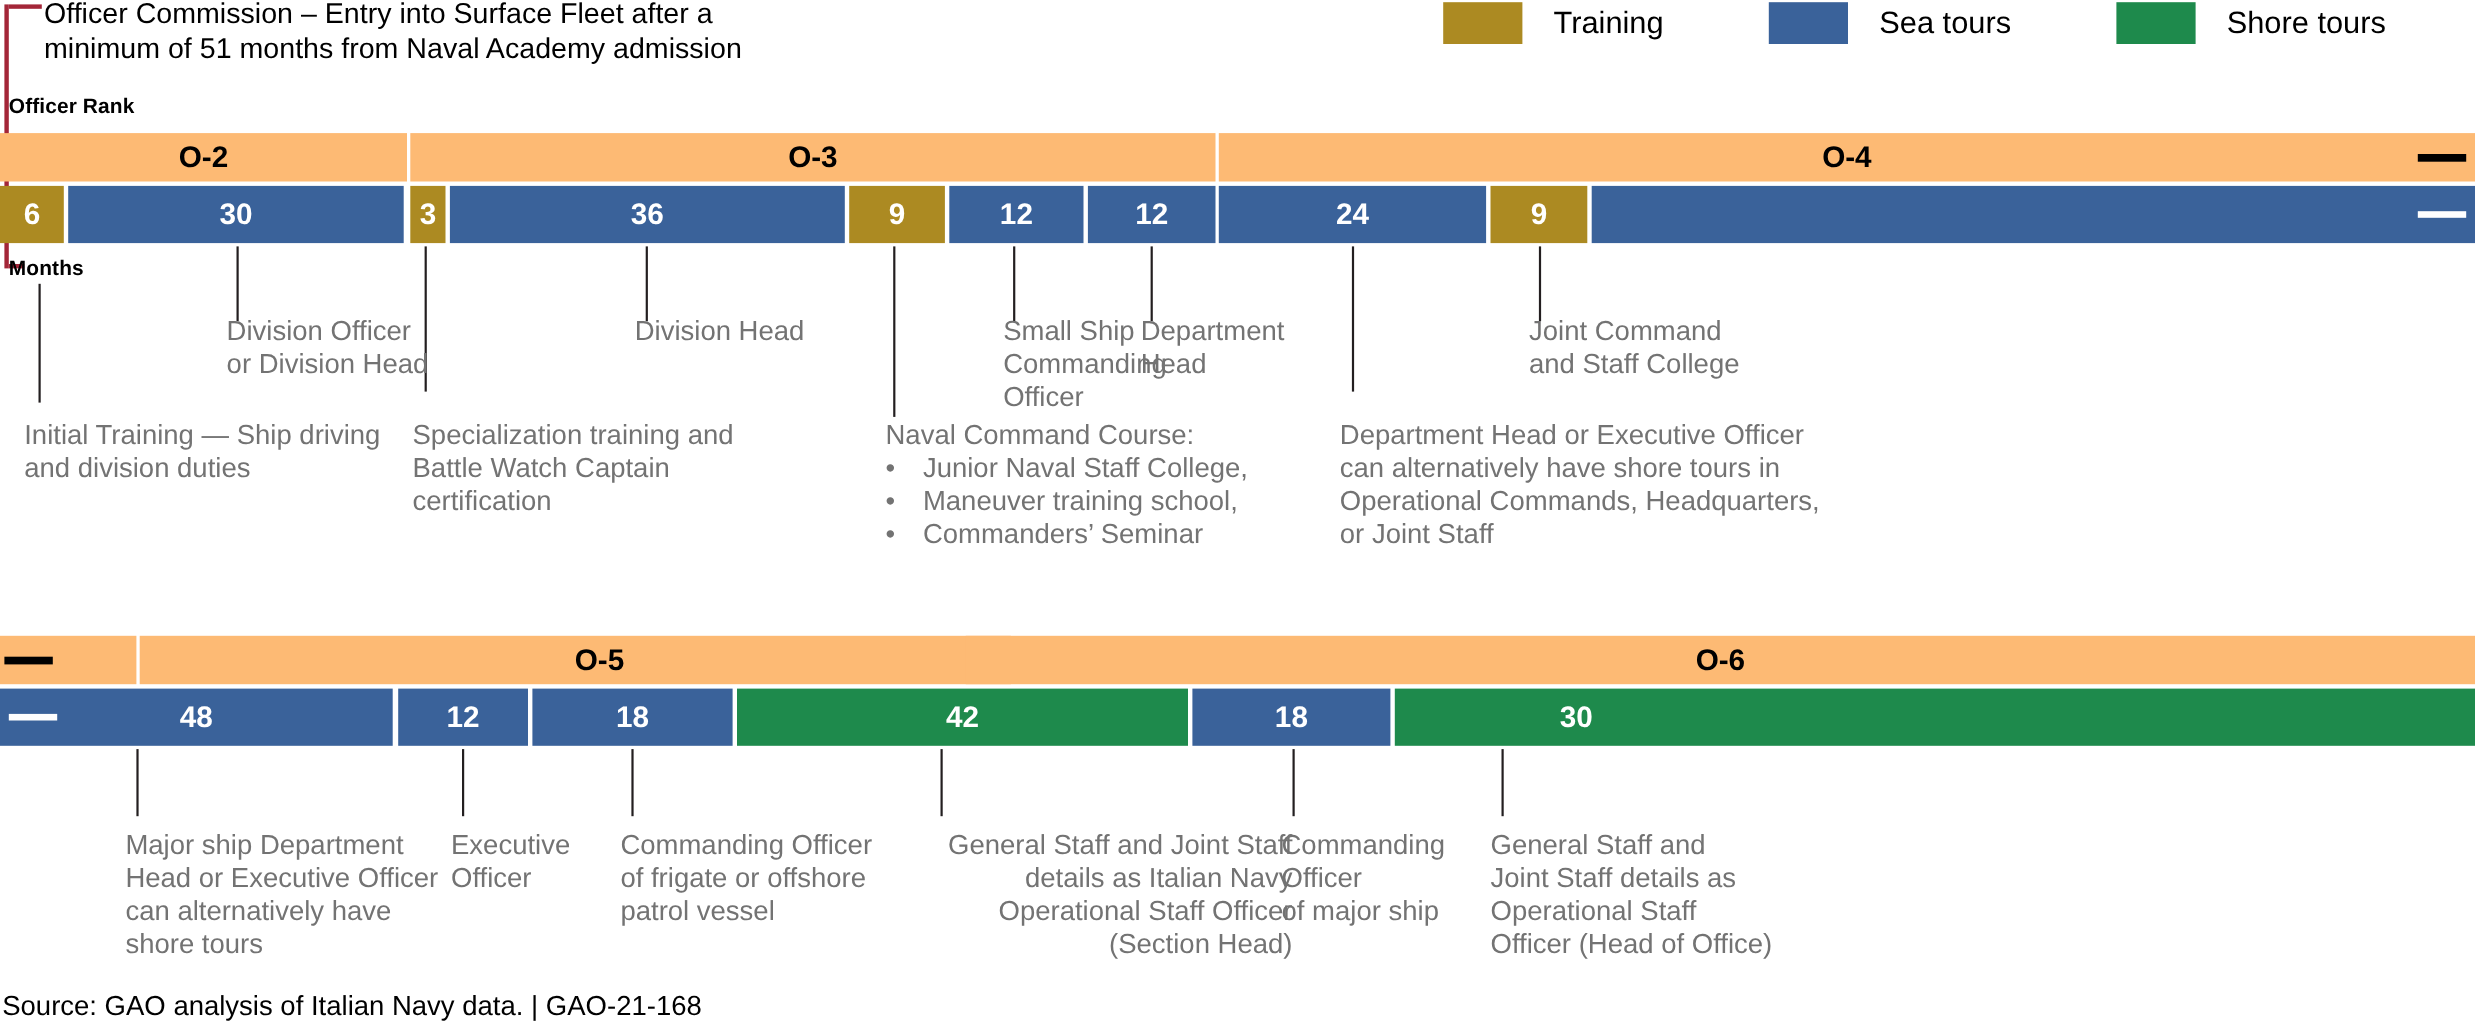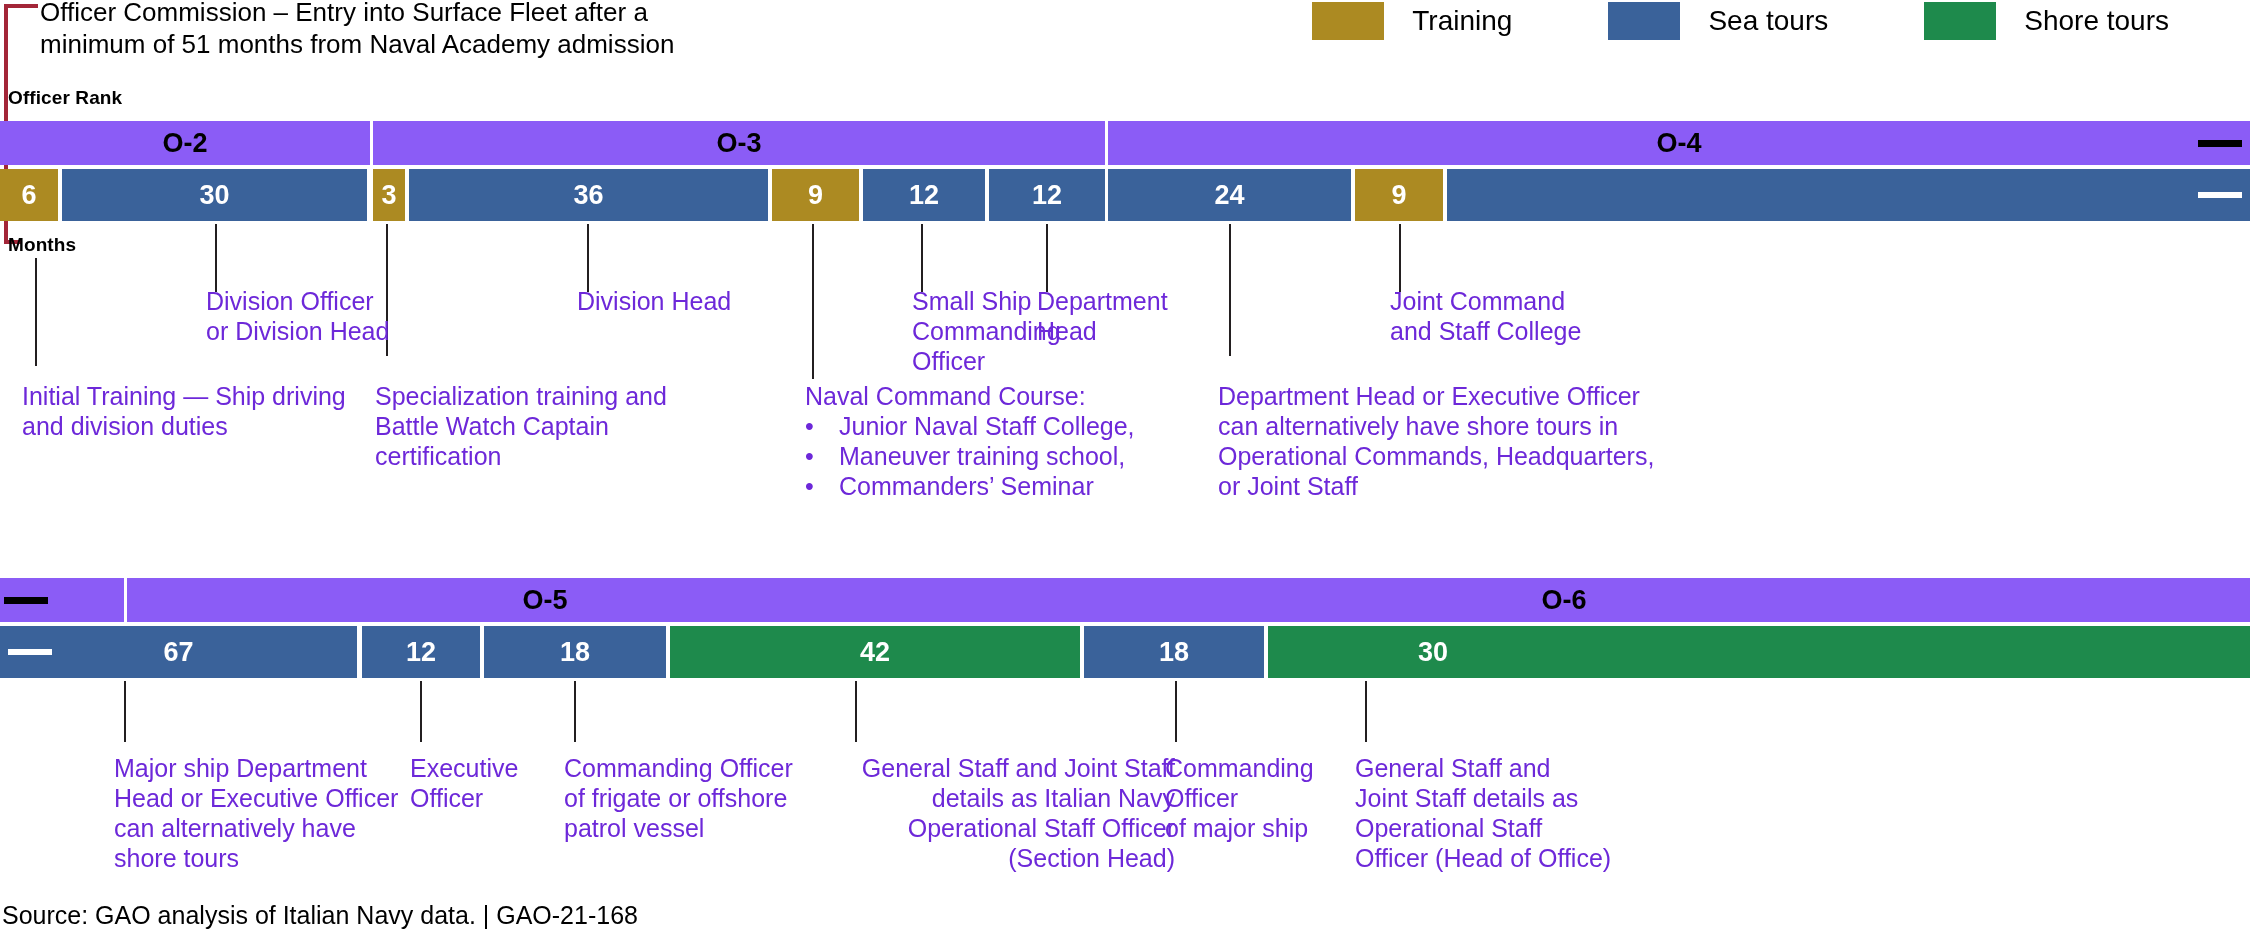--- a/index.html
+++ b/index.html
@@ -32,37 +32,37 @@
   .legend-item{display:flex;align-items:center;margin-left:96px;}
   .legend-swatch{width:72px;height:38px;display:block;}
   .legend-label{font-size:28px;margin-left:28px;white-space:nowrap;}
 
   .axis-title{
     position:absolute;font-size:19px;font-weight:bold;letter-spacing:.1px;
   }
 
   
   .row{position:absolute;left:0;width:2250px;}
-  .rank-band{position:absolute;height:44px;background:#8b5cf6;
+  .rank-band{position:absolute;height:44px;background:#fdba74;
     display:flex;align-items:center;justify-content:center;}
   .rank-label{font-size:27px;font-weight:bold;color:#000;}
   .rank-dash{position:absolute;right:8px;top:50%;margin-top:-3px;
     width:44px;height:7px;background:#000;}
 
   .seg{position:absolute;height:52px;display:flex;align-items:center;
     justify-content:center;box-sizing:border-box;}
   .seg-label{font-size:27px;font-weight:bold;color:#ffffff;}
   .seg-dash{position:absolute;width:44px;height:6px;background:#ffffff;
     top:50%;margin-top:-3px;}
   .seg-dash.left{left:8px;}
   .seg-dash.right{right:8px;}
 
   
   .leader{position:absolute;width:2px;background:#231f20;}
-  .note{position:absolute;font-size:25px;line-height:30px;color:#6d28d9;
+  .note{position:absolute;font-size:25px;line-height:30px;color:#737373;
     white-space:pre-line;}
   .note.bullets{white-space:normal;}
   .note .bul{display:block;padding-left:34px;text-indent:-34px;}
   .note .bul:before{content:"\2022";display:inline-block;width:34px;
     text-indent:0;}
 
   .source{position:absolute;left:2px;top:901px;font-size:25px;color:#000;}
 </style>
 </head>
 <body>
@@ -183,21 +183,21 @@
       <span class="rank-label">O-5</span>
     </div>
     <div class="rank-band" style="left:878px;width:1372px;">
       <span class="rank-label">O-6</span>
     </div>
   </div>
 
   <div class="row" style="top:626px;height:52px;">
     <div class="seg" style="left:0px;width:357px;background:#3A629A;">
       <span class="seg-dash left"></span>
-      <span class="seg-label">67</span>
+      <span class="seg-label">48</span>
     </div>
     <div class="seg" style="left:362px;width:118px;background:#3A629A;">
       <span class="seg-label">12</span>
     </div>
     <div class="seg" style="left:484px;width:182px;background:#3A629A;">
       <span class="seg-label">18</span>
     </div>
     <div class="seg" style="left:670px;width:410px;background:#1E8A4C;">
       <span class="seg-label">42</span>
     </div>

